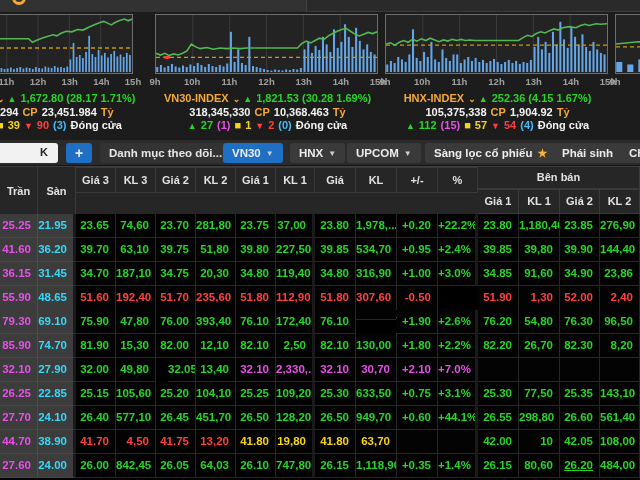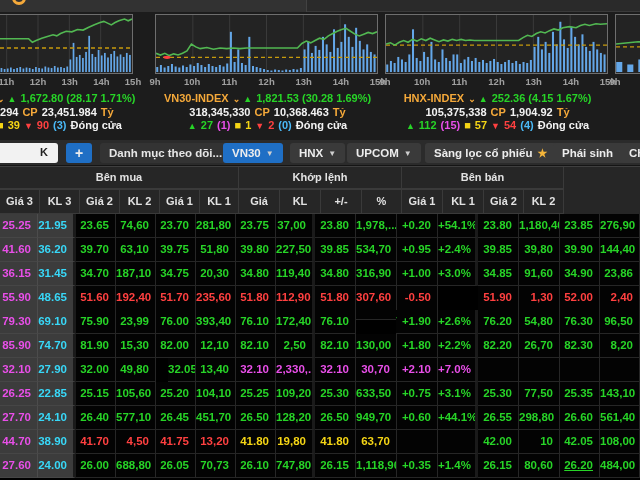--- a/index.html
+++ b/index.html
@@ -406,33 +406,35 @@
           <span>Phái sinh</span>
           <span class="dchev">▼</span>
         </div>
         <div class="tbtn " style="left: 620px;">
           <span>Chu</span>
         </div>
       </div>
   </div>
 
   <div class="thead">
+    <div class="th-left">
+      <div class="th-cell" style="width:38px">Trần</div>
+      <div class="th-cell" style="width:38px">Sàn</div>
+    </div>
     <div class="grp" style="width:239px">
-      <div class="th-cell gtitle">Bên mua</div>
       <div class="gcols" id="buycols">
           <div class="th-cell" style="width: 40px;">Giá 3</div>
           <div class="th-cell" style="width: 40px;">KL 3</div>
           <div class="th-cell" style="width: 40px;">Giá 2</div>
           <div class="th-cell" style="width: 40px;">KL 2</div>
           <div class="th-cell" style="width: 40px;">Giá 1</div>
           <div class="th-cell" style="width: 39px;">KL 1</div>
         </div>
     </div>
     <div class="grp" style="width:163px">
-      <div class="th-cell gtitle">Khớp lệnh</div>
       <div class="gcols" id="matchcols">
           <div class="th-cell" style="width: 41px;">Giá</div>
           <div class="th-cell" style="width: 41px;">KL</div>
           <div class="th-cell" style="width: 41px;">+/-</div>
           <div class="th-cell" style="width: 40px;">%</div>
         </div>
     </div>
     <div class="grp" style="width:162px">
       <div class="th-cell gtitle">Bên bán</div>
       <div class="gcols" id="sellcols">
@@ -450,21 +452,21 @@
         <div class="cell ref gsep" style="color: rgb(56, 216, 248);">21.95</div>
         <div class="cell" style="color: rgb(39, 212, 39);">23.65</div>
         <div class="cell" style="color: rgb(39, 212, 39);">74,60</div>
         <div class="cell" style="color: rgb(39, 212, 39);">23.70</div>
         <div class="cell" style="color: rgb(39, 212, 39);">281,80</div>
         <div class="cell" style="color: rgb(39, 212, 39);">23.75</div>
         <div class="cell gsep" style="color: rgb(39, 212, 39);">37,00</div>
         <div class="cell" style="color: rgb(39, 212, 39);">23.80</div>
         <div class="cell" style="color: rgb(39, 212, 39);">1,978,...</div>
         <div class="cell" style="color: rgb(39, 212, 39);">+0.20</div>
-        <div class="cell gsep" style="color: rgb(39, 212, 39);">+54.1%</div>
+        <div class="cell gsep" style="color: rgb(39, 212, 39);">+22.2%</div>
         <div class="cell" style="color: rgb(39, 212, 39);">23.80</div>
         <div class="cell" style="color: rgb(39, 212, 39);">1,180,40</div>
         <div class="cell" style="color: rgb(39, 212, 39);">23.85</div>
         <div class="cell" style="color: rgb(39, 212, 39);">276,90</div>
       </div>
       <div class="bd-row">
         <div class="cell ref" style="color: rgb(233, 79, 233);">41.60</div>
         <div class="cell ref gsep" style="color: rgb(56, 216, 248);">36.20</div>
         <div class="cell" style="color: rgb(39, 212, 39);">39.70</div>
         <div class="cell" style="color: rgb(39, 212, 39);">63,10</div>
@@ -514,21 +516,21 @@
         <div class="cell gsep" style="color: rgb(255, 64, 64); margin-top: 28px;">-1.0%</div>
         <div class="cell" style="color: rgb(255, 64, 64);">51.90</div>
         <div class="cell" style="color: rgb(255, 64, 64);">1,30</div>
         <div class="cell" style="color: rgb(255, 64, 64);">52.00</div>
         <div class="cell" style="color: rgb(255, 64, 64);">2,40</div>
       </div>
       <div class="bd-row">
         <div class="cell ref" style="color: rgb(233, 79, 233);">79.30</div>
         <div class="cell ref gsep" style="color: rgb(56, 216, 248);">69.10</div>
         <div class="cell" style="color: rgb(39, 212, 39);">75.90</div>
-        <div class="cell" style="color: rgb(39, 212, 39);">23,99</div>
+        <div class="cell" style="color: rgb(39, 212, 39);">47,80</div>
         <div class="cell" style="color: rgb(39, 212, 39);">76.00</div>
         <div class="cell" style="color: rgb(39, 212, 39);">393,40</div>
         <div class="cell" style="color: rgb(39, 212, 39);">76.10</div>
         <div class="cell gsep" style="color: rgb(39, 212, 39);">172,40</div>
         <div class="cell" style="color: rgb(39, 212, 39);">76.10</div>
         <div class="cell" style="color: rgb(39, 212, 39); margin-left: 40px;">798,00</div>
         <div class="cell" style="color: rgb(39, 212, 39);">+1.90</div>
         <div class="cell gsep" style="color: rgb(39, 212, 39);">+2.6%</div>
         <div class="cell" style="color: rgb(39, 212, 39);">76.20</div>
         <div class="cell" style="color: rgb(39, 212, 39);">54,80</div>
@@ -622,23 +624,23 @@
         <div class="cell gsep"></div>
         <div class="cell" style="color: rgb(39, 212, 39);">42.00</div>
         <div class="cell" style="color: rgb(39, 212, 39);">10</div>
         <div class="cell" style="color: rgb(39, 212, 39);">42.05</div>
         <div class="cell" style="color: rgb(39, 212, 39);">108,00</div>
       </div>
       <div class="bd-row">
         <div class="cell ref" style="color: rgb(233, 79, 233);">27.60</div>
         <div class="cell ref gsep" style="color: rgb(56, 216, 248);">24.00</div>
         <div class="cell" style="color: rgb(39, 212, 39);">26.00</div>
-        <div class="cell" style="color: rgb(39, 212, 39);">688,80</div>
+        <div class="cell" style="color: rgb(39, 212, 39);">842,45</div>
         <div class="cell" style="color: rgb(39, 212, 39);">26.05</div>
-        <div class="cell" style="color: rgb(39, 212, 39);">70,73</div>
+        <div class="cell" style="color: rgb(39, 212, 39);">64,03</div>
         <div class="cell" style="color: rgb(39, 212, 39);">26.10</div>
         <div class="cell gsep" style="color: rgb(39, 212, 39);">747,80</div>
         <div class="cell" style="color: rgb(39, 212, 39);">26.15</div>
         <div class="cell" style="color: rgb(39, 212, 39);">1,118,90</div>
         <div class="cell" style="color: rgb(39, 212, 39);">+0.35</div>
         <div class="cell gsep" style="color: rgb(39, 212, 39);">+1.4%</div>
         <div class="cell" style="color: rgb(39, 212, 39);">26.15</div>
         <div class="cell" style="color: rgb(39, 212, 39);">80,60</div>
         <div class="cell" style="color: rgb(39, 212, 39); text-decoration: underline;">26.20</div>
         <div class="cell" style="color: rgb(39, 212, 39);">484,00</div>

